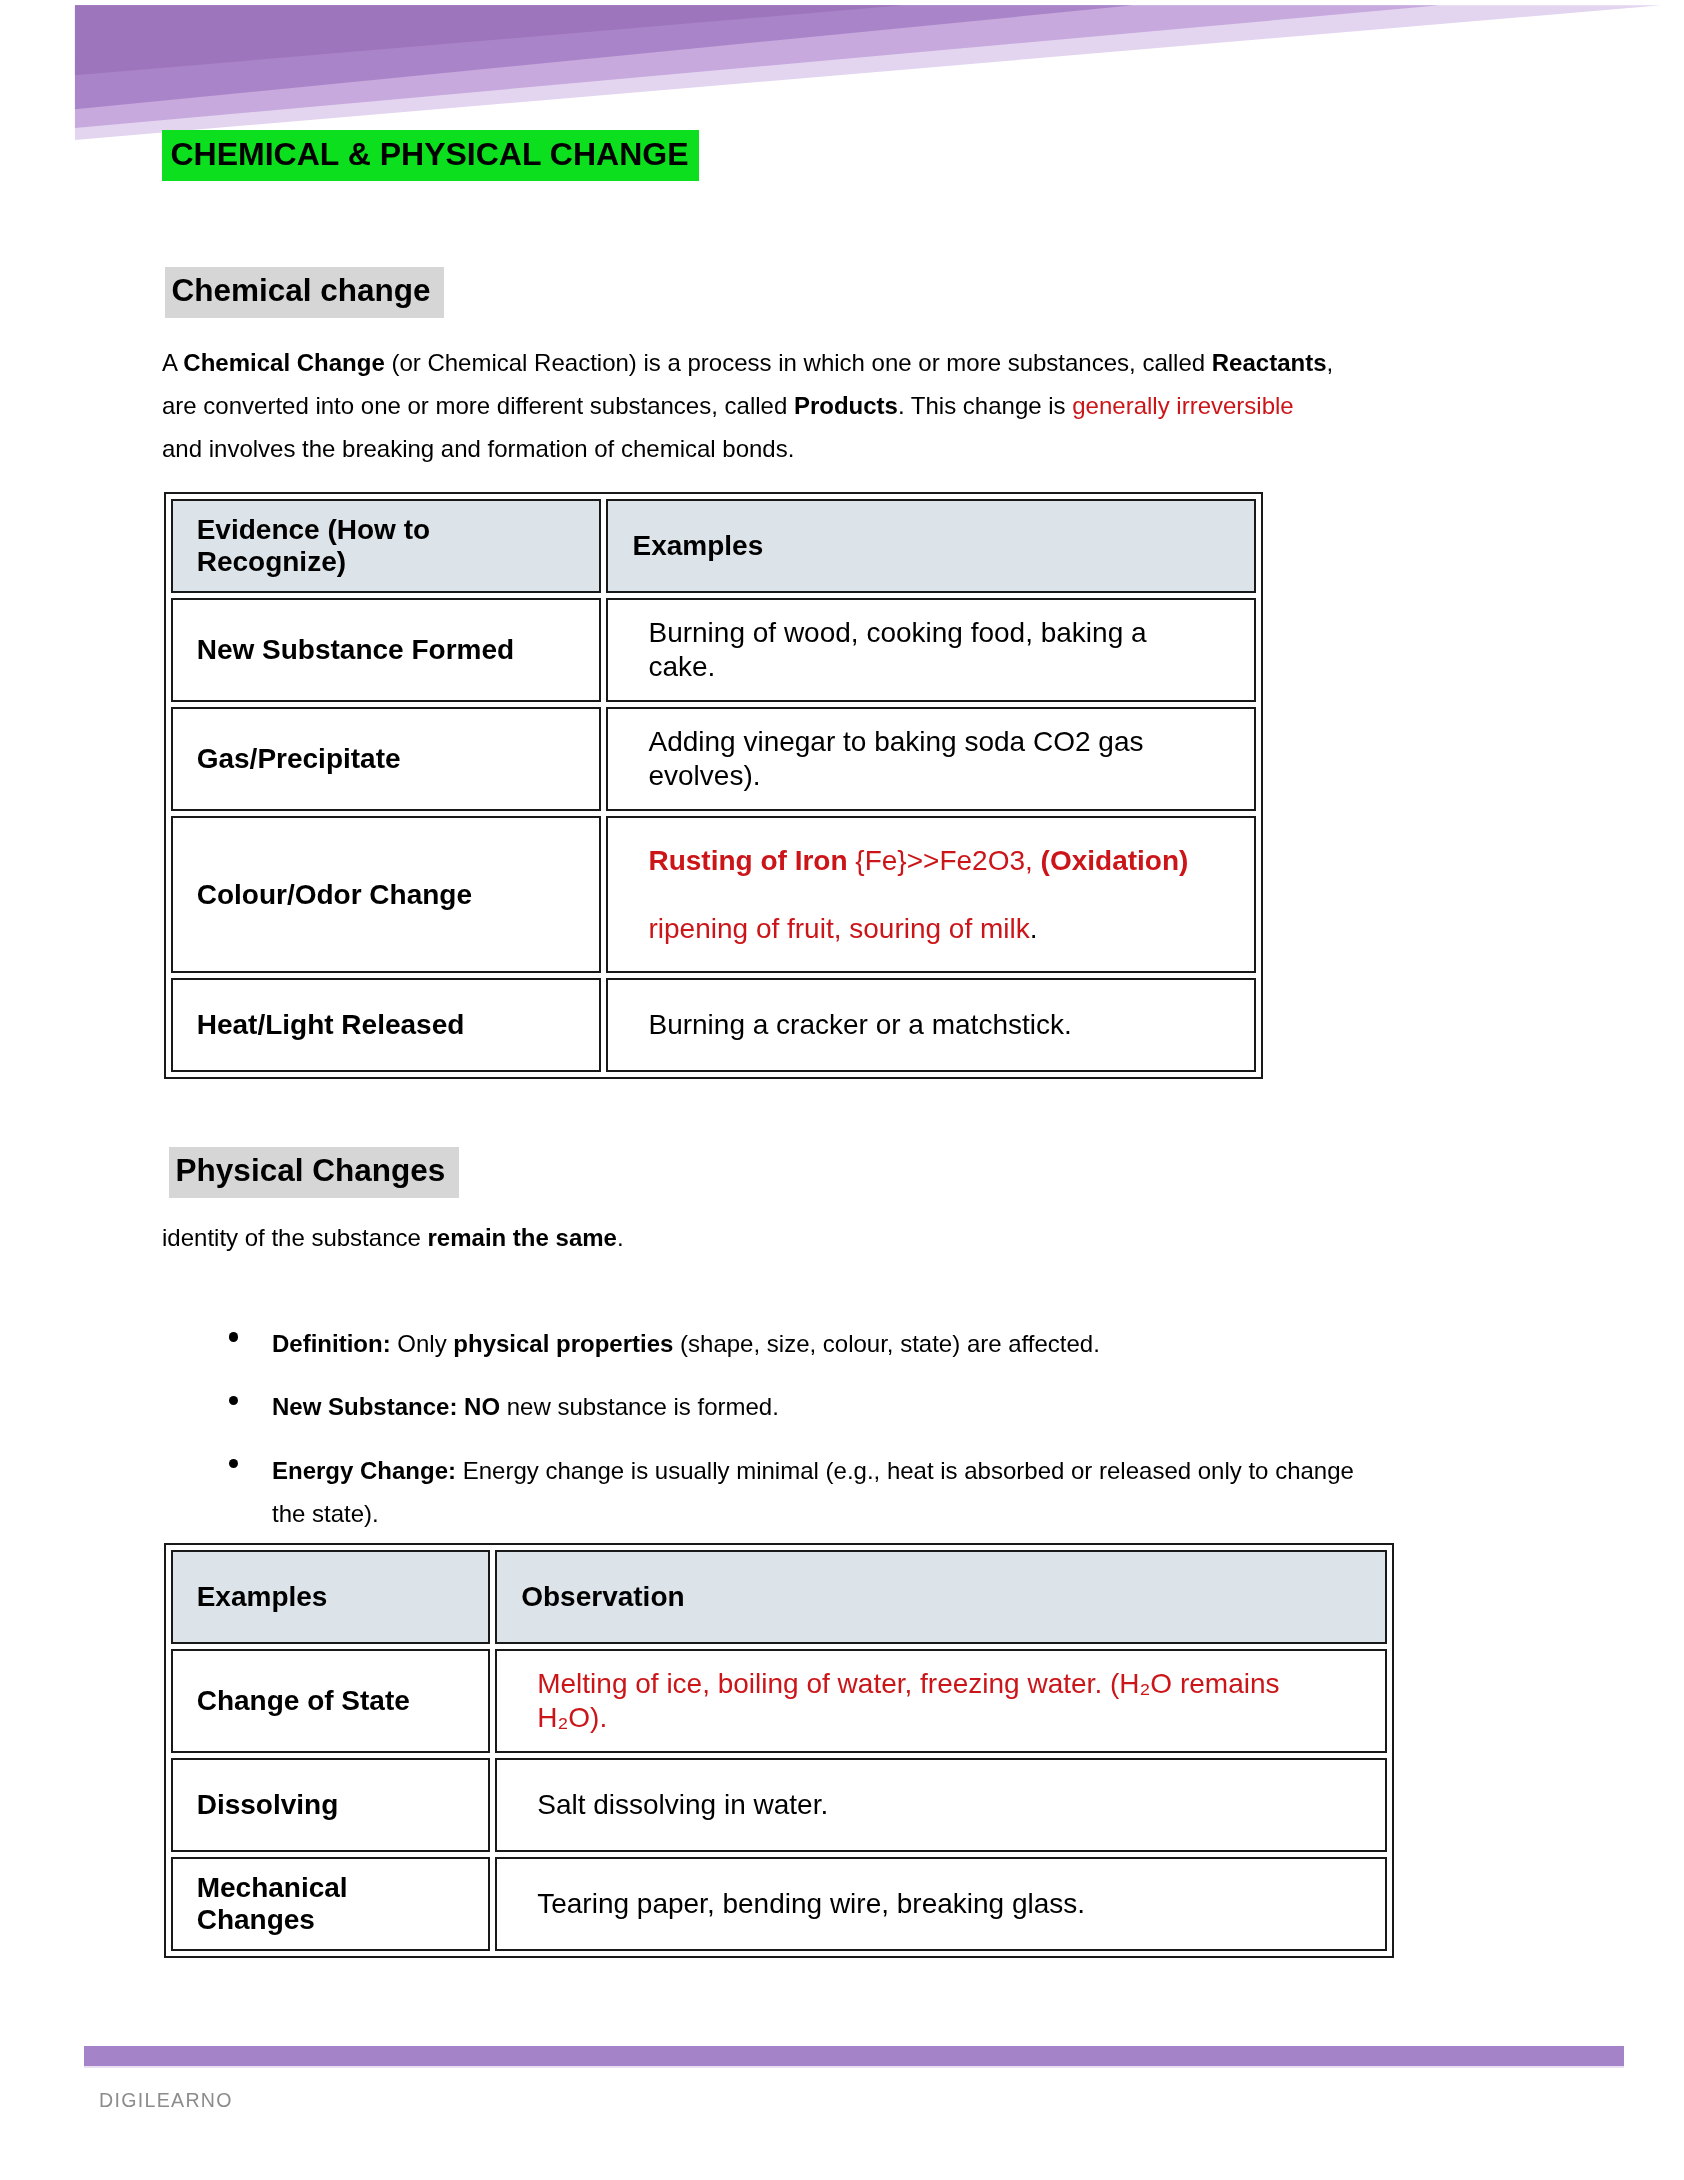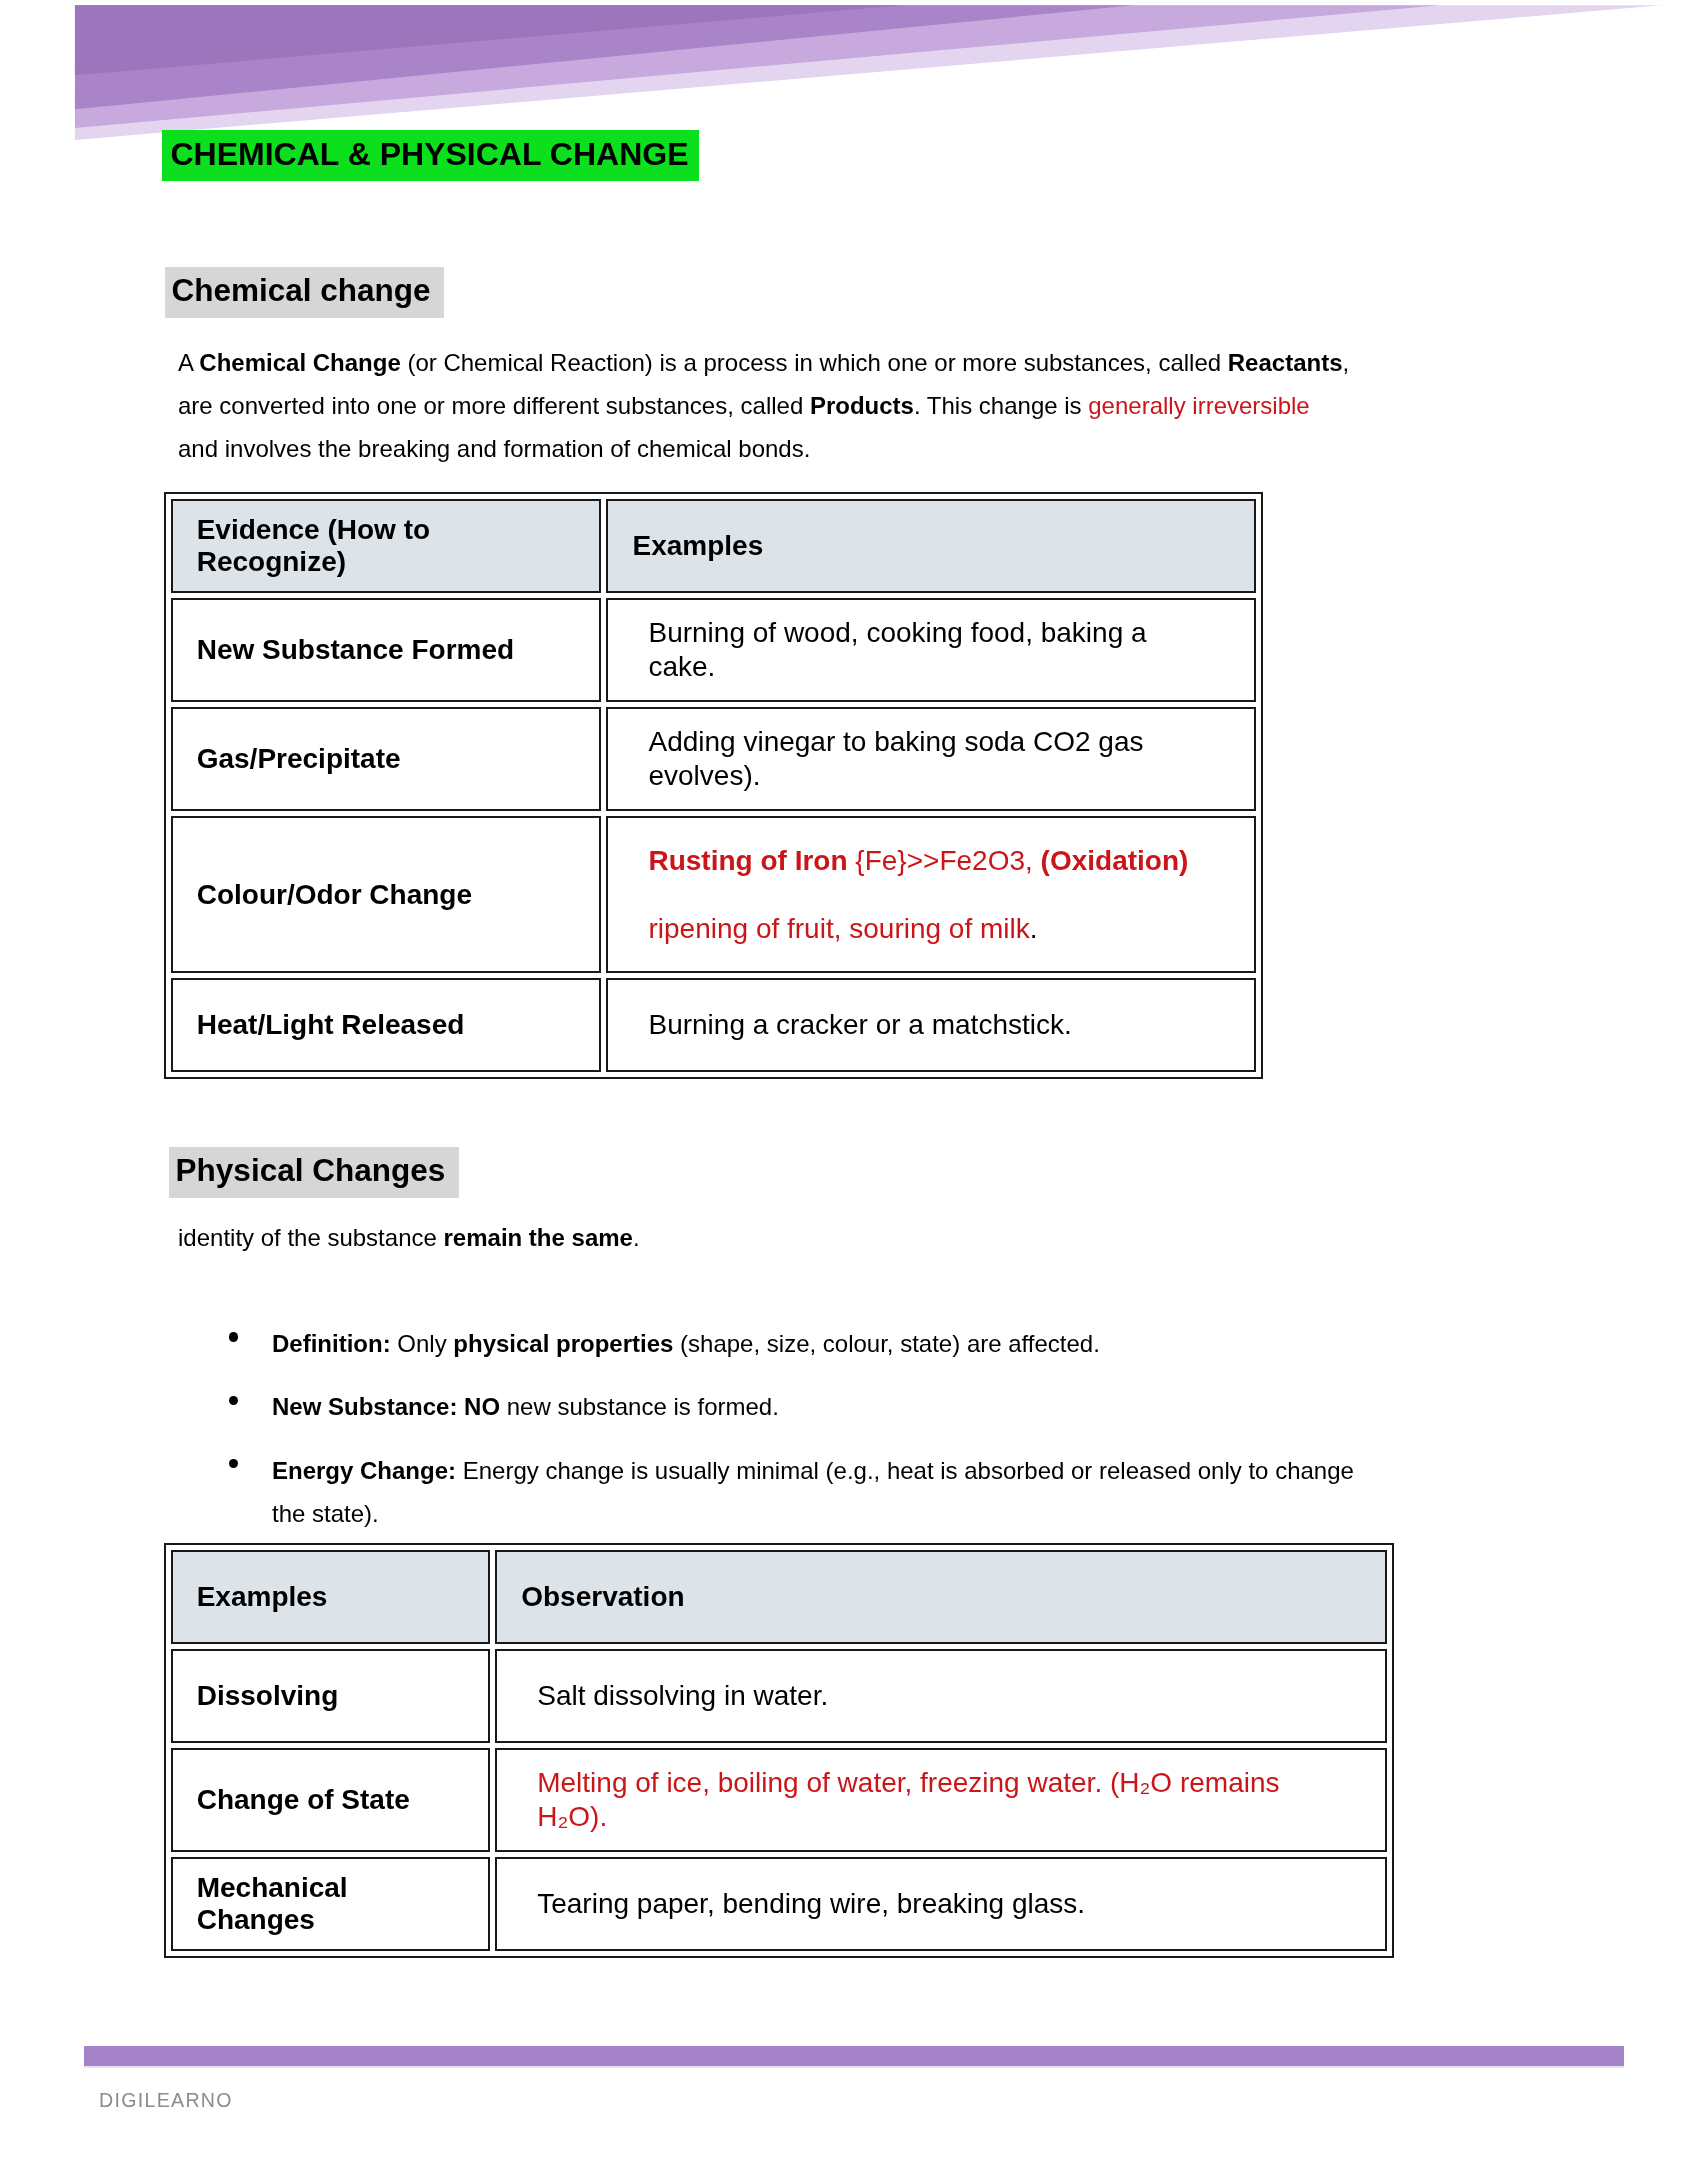--- a/index.html
+++ b/index.html
@@ -18,21 +18,21 @@
     padding:6px 10.2px 7.7px 8.5px; white-space:nowrap;
   }
   .section-heading {
     position:absolute; left:2.6px; display:inline-block;
     background:var(--highlight_gray);
     font-size:31.5px; font-weight:700; padding:5.1px 13.6px 8.5px 6.8px; white-space:nowrap;
   }
   #heading-chemical { top:267px; }
   #heading-physical { top:1147px; left:6.8px; }
 
-  .para { position:absolute; left:16px; }
+  .para { position:absolute; left:0; }
   #para-chemical { top:341px; }
   #para-physical  { top:1216px; }
   .pline { font-size:24px; line-height:43px; white-space:nowrap; }
   .seg-red { color:var(--red_text); }
 
   .bullets { position:absolute; left:12px; top:1322px; margin:0; padding:0; list-style:none; }
   .bullets li { position:relative; padding-left:98px; margin:0 0 20.4px 0; }
   .bullets li .marker {
     position:absolute; left:55px; top:10.2px; width:9.4px; height:9.4px;
     border-radius:50%; background:#000;
@@ -154,29 +154,29 @@
       <colgroup>
           <col style="width:319px">
           <col style="width:890px">
         </colgroup>
       <tbody>
         <tr class="h-norm">
           <td class="hdr">Examples</td>
           <td class="hdr">Observation</td>
         </tr>
         <tr class="h-norm">
+          <td class="lbl">Change of State</td>
+          <td>
+            <p><span class="seg-red">Melting of ice, boiling of water, freezing water. (H₂O remains H₂O).</span></p>
+          </td>
+        </tr>
+        <tr class="h-norm">
           <td class="lbl">Dissolving</td>
           <td>
             <p><span>Salt dissolving in water.</span></p>
-          </td>
-        </tr>
-        <tr class="h-norm">
-          <td class="lbl">Change of State</td>
-          <td>
-            <p><span class="seg-red">Melting of ice, boiling of water, freezing water. (H₂O remains H₂O).</span></p>
           </td>
         </tr>
         <tr class="h-norm">
           <td class="lbl">Mechanical Changes</td>
           <td>
             <p><span>Tearing paper, bending wire, breaking glass.</span></p>
           </td>
         </tr>
       </tbody>
     </table>

